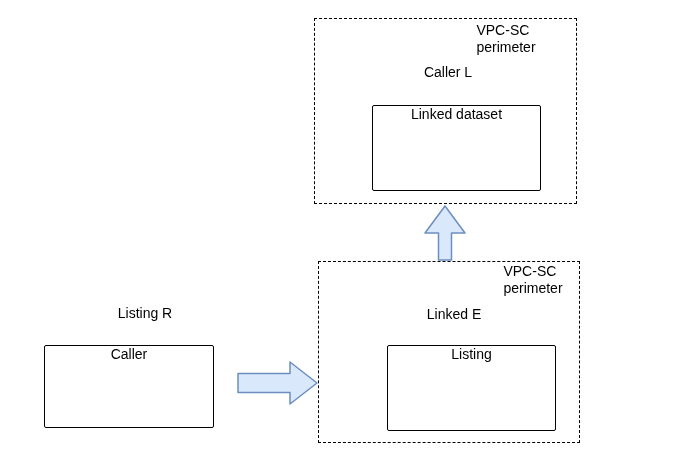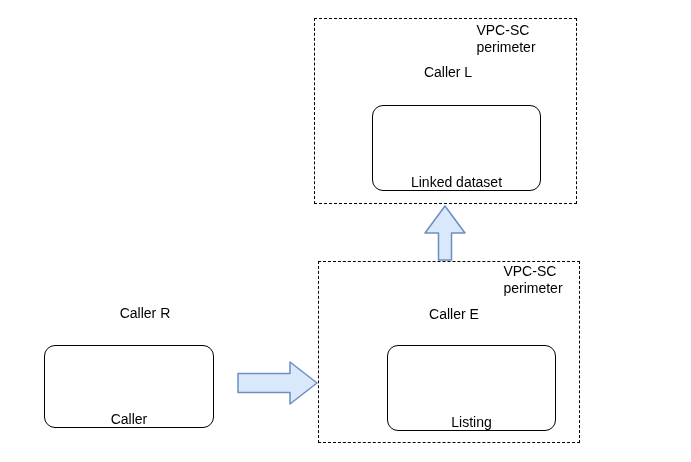--- a/index.html
+++ b/index.html
@@ -32,24 +32,24 @@
   .clabel {
     position: absolute;
     transform: translateX(-50%);
     white-space: nowrap;
     line-height: 17px;
     color: var(--line);
   }
   .node {
     position: absolute;
     border: 1.5px solid var(--line);
-    border-radius: 11px;
+    border-radius: 2px;
     background: var(--background);
     display: flex;
-    align-items: flex-end;
+    align-items: flex-start;
     justify-content: center;
     text-align: center;
   }
   #node-linked-dataset { left: 57px; top: 86px; width: 169px; height: 86px; }
   #node-listing        { left: 68px; top: 83px; width: 169px; height: 86px; }
   #node-caller         { left: 44px; top: 345px; width: 170px; height: 83px; }
   #label-project-r     { left: 145px; top: 305px; }
   #badge-l   { left: 191px; top: 3px; }
   #label-project-l { left: 133px; top: 45px; }
   #badge-e   { left: 214px; top: 1px; }
@@ -81,27 +81,27 @@
     <div id="node-linked-dataset" class="node">
       <span>Linked dataset</span>
     </div>
   </div>
 
   <div id="perimeter-e" class="perimeter">
     <div id="badge-e" class="clabel">
       <div>VPC-SC</div>
       <div>perimeter</div>
     </div>
-    <div id="label-project-e" class="clabel">Caller E</div>
+    <div id="label-project-e" class="clabel">Linked E</div>
     <div id="node-listing" class="node">
       <span>Listing</span>
     </div>
   </div>
 
-  <div id="label-project-r" class="clabel">Caller R</div>
+  <div id="label-project-r" class="clabel">Listing R</div>
   <div id="node-caller" class="node">
     <span>Caller</span>
   </div>
 
   <svg id="arrow-layer" viewBox="0 0 691 462" xmlns="http://www.w3.org/2000/svg">
     <polygon class="block-arrow" points="238,373.5 290,373.5 290,362 317,383 290,404 290,392.5 238,392.5"></polygon>
     <polygon class="block-arrow" points="438.5,260 438.5,233 425,233 445,206 465,233 451.5,233 451.5,260"></polygon>
   </svg>
 
 </div>

